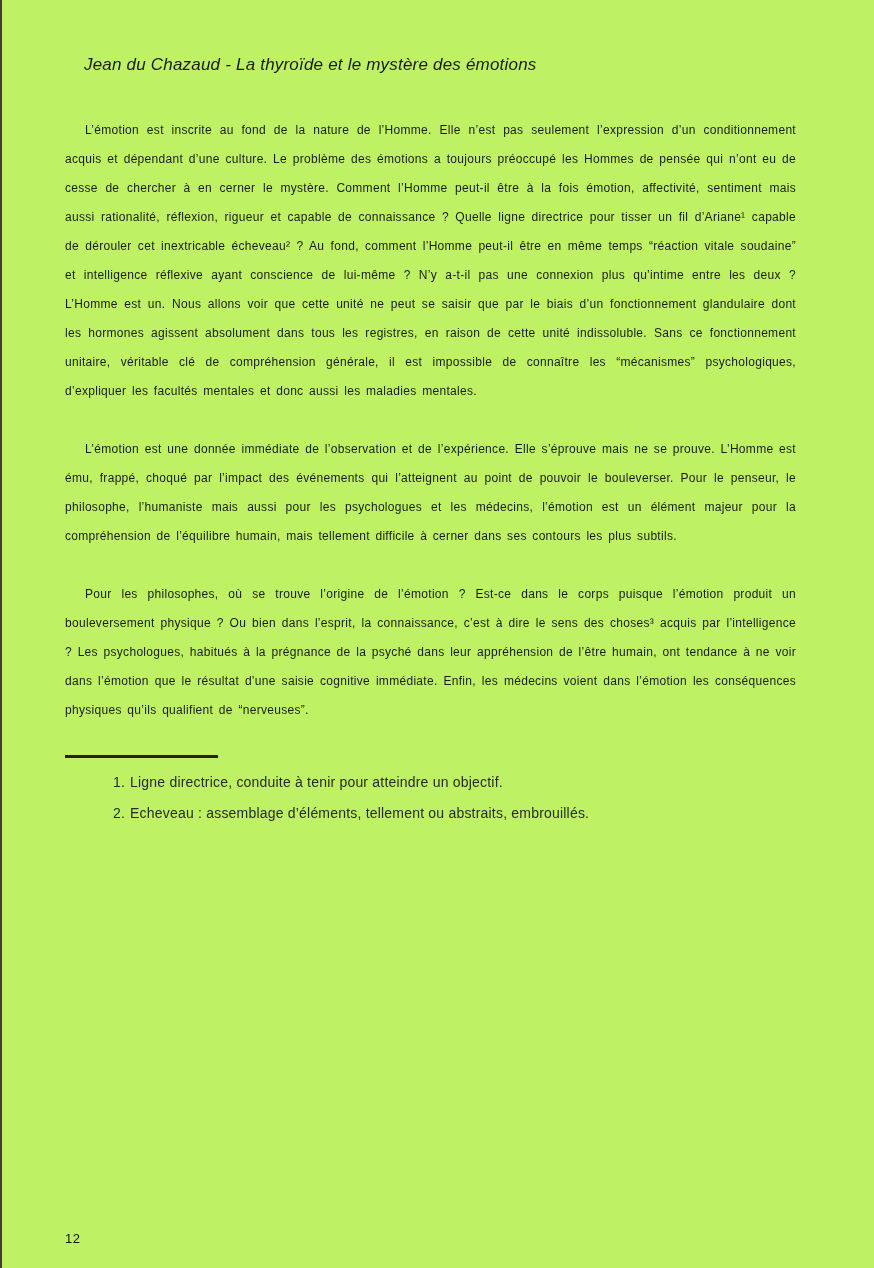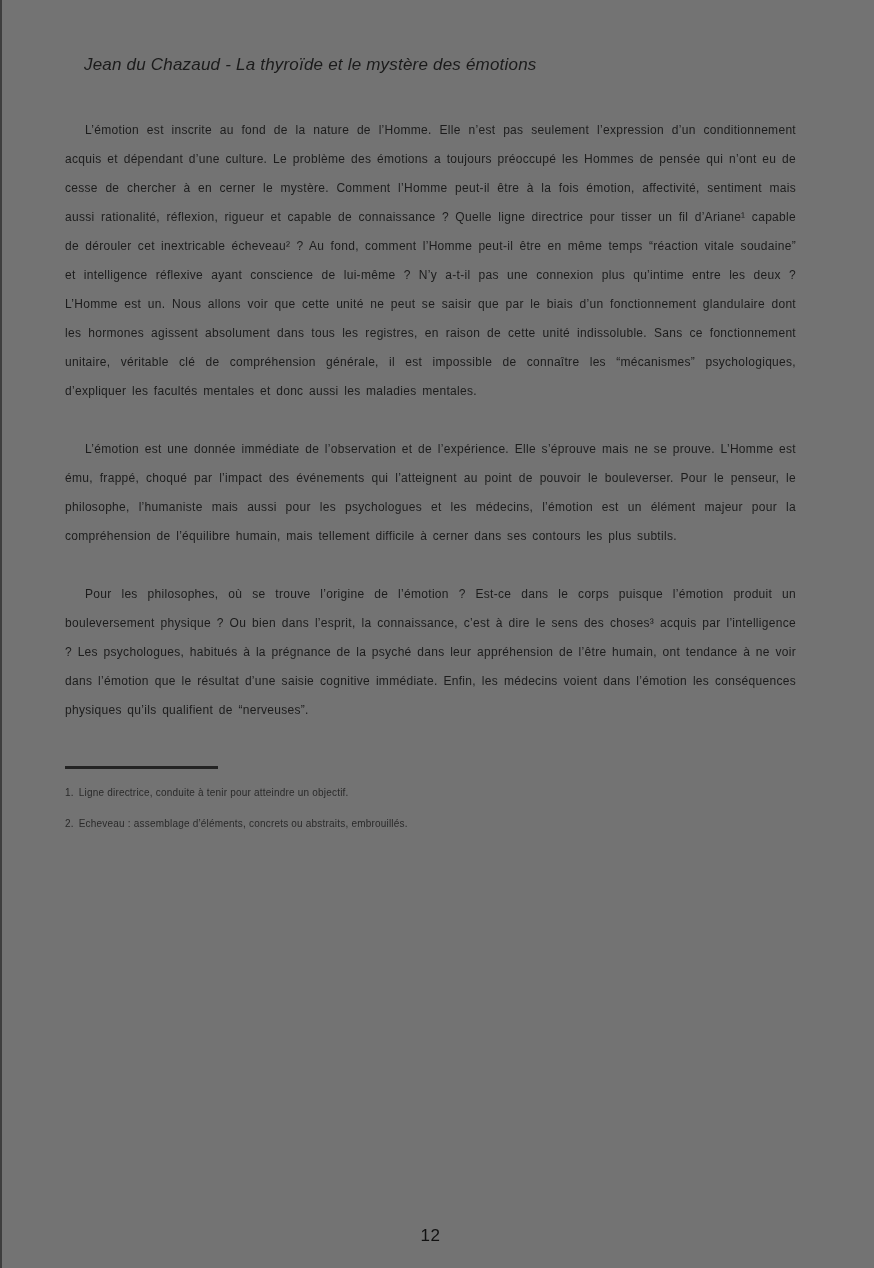--- a/index.html
+++ b/index.html
@@ -4,21 +4,21 @@
 <style>
   html, body {
     margin: 0;
     padding: 0;
     background: #ffffff;
   }
   .page {
     position: relative;
     width: 874px;
     height: 1268px;
-    background: #737373;
+    background: #bef264;
     overflow: hidden;
     box-sizing: border-box;
     display: flex;
     flex-direction: column;
     font-family: "Liberation Sans", sans-serif;
     color: #1c1c1c;
   }
   .left-edge {
     position: absolute;
     left: 0;
@@ -50,44 +50,44 @@
     font-size: 12px;
     line-height: 29px;
     letter-spacing: 0.3px;
     word-spacing: 2px;
     text-align: justify;
     text-indent: 20px;
     margin: 0 0 29px 0;
     color: #1c1c1c;
   }
   .para:last-child {
-    margin-bottom: 15px;
+    margin-bottom: 4px;
   }
   .footnote-rule {
     width: 153px;
     height: 3px;
     background: #232323;
     margin-top: 26px;
     margin-bottom: 14px;
   }
   .footnote {
-    font-size: 10px;
+    font-size: 14px;
     line-height: 20px;
     letter-spacing: 0.2px;
     color: #2a2a2a;
     margin-bottom: 11px;
+    margin-left: 48px;
   }
   .footnote .fn-marker {
     margin-right: 5px;
   }
   .page-number {
     margin-top: auto;
     margin-bottom: 22px;
-    text-align: center;
-    font-size: 17px;
+    font-size: 13px;
     letter-spacing: 0.5px;
     color: #111111;
   }
 </style>
 </head>
 <body>
 
 <div class="page">
   <div class="left-edge"></div>
 
@@ -101,19 +101,19 @@
       <p class="para">Pour les philosophes, où se trouve l’origine de l’émotion ? Est-ce dans le corps puisque l’émotion produit un bouleversement physique ? Ou bien dans l’esprit, la connaissance, c’est à dire le sens des choses³ acquis par l’intelligence ? Les psychologues, habitués à la prégnance de la psyché dans leur appréhension de l’être humain, ont tendance à ne voir dans l’émotion que le résultat d’une saisie cognitive immédiate. Enfin, les médecins voient dans l’émotion les conséquences physiques qu’ils qualifient de “nerveuses”.</p>
     </div>
 
     <div class="footnote-rule"></div>
 
     <div class="footnotes">
       <div class="footnote">
         <span class="fn-marker">1.</span><span>Ligne directrice, conduite à tenir pour atteindre un objectif.</span>
       </div>
       <div class="footnote">
-        <span class="fn-marker">2.</span><span>Echeveau : assemblage d’éléments, concrets ou abstraits, embrouillés.</span>
+        <span class="fn-marker">2.</span><span>Echeveau : assemblage d’éléments, tellement ou abstraits, embrouillés.</span>
       </div>
     </div>
 
     <div class="page-number">12</div>
   </div>
 </div>
 
 </body></html>

